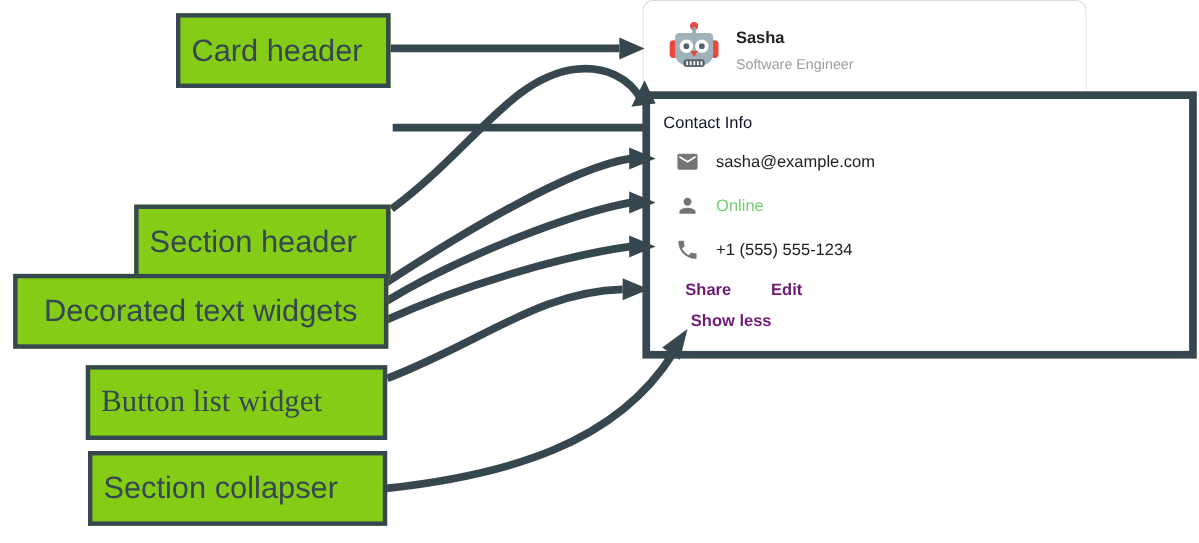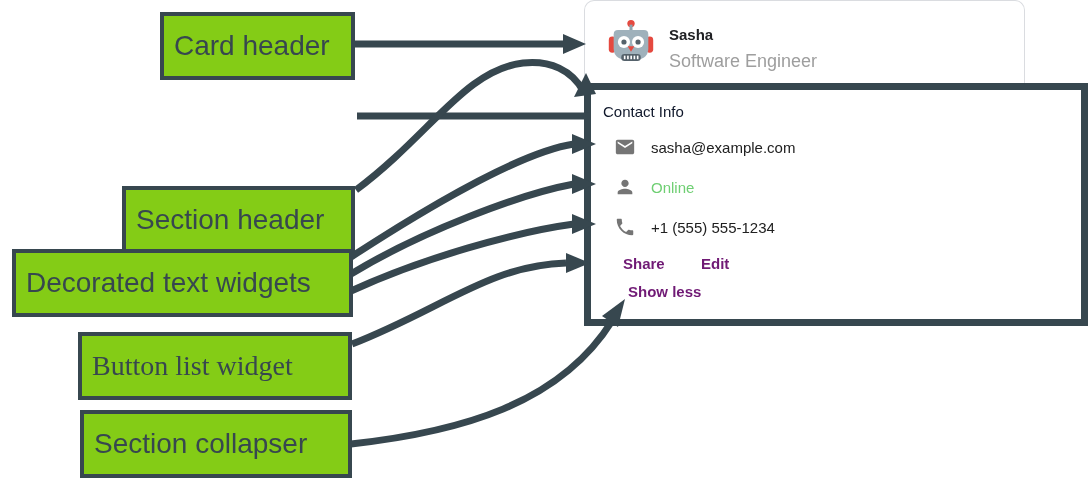--- a/index.html
+++ b/index.html
@@ -12,26 +12,26 @@
     display:flex;align-items:center;padding:0 10px;
     font-size:28px;line-height:1;white-space:nowrap;
   }
 
   
   svg.arrows{position:absolute;left:0;top:0;pointer-events:none;}
 
   
   .card{position:absolute;left:584px;top:0;width:504px;height:326px;}
   .card-header{
-    position:absolute;left:0;top:0;width:441px;height:84px;box-sizing:border-box;
+    position:absolute;left:0;top:0;width:404px;height:84px;box-sizing:border-box;
     background:#ffffff;border:1px solid #dadce0;border-bottom:none;border-radius:10px 10px 0 0;
   }
   .avatar{position:absolute;left:20px;top:15px;width:52px;height:52px;}
   .person-name{position:absolute;left:84px;top:25px;font-size:15px;font-weight:600;color:#202124;}
-  .person-role{position:absolute;left:84px;top:50px;font-size:18px;color:#9e9e9e;}
+  .person-role{position:absolute;left:84px;top:50px;font-size:13px;color:#9e9e9e;}
 
   .card-section{
     position:absolute;left:0;top:83px;width:504px;height:243px;box-sizing:border-box;
     background:#ffffff;border:7px solid #37474F;
   }
   .section-title{position:absolute;left:12px;top:13px;font-size:15px;font-weight:400;color:#0f172a;}
   .dt-row{position:absolute;left:23px;display:flex;align-items:center;gap:15px;height:26px;}
   .dt-row .icon{width:22px;height:22px;flex:0 0 auto;}
   .dt-text{font-size:15px;color:#212121;}
   .dt-text.green{color:#6FCF73;}
@@ -120,21 +120,21 @@
       <polygon points="602,316 618,327 625,299"></polygon>
     </g>
   </svg>
 
   <div class="callout" style="left:160px;top:12px;width:195px;">
     <span>Card header</span>
   </div>
   <div class="callout" style="left:122px;top:186px;width:233px;">
     <span>Section header</span>
   </div>
-  <div class="callout" style="left:12px;top:249px;width:341px;">
+  <div class="callout" style="left:12px;top:249px;width:341px;justify-content:center;">
     <span>Decorated text widgets</span>
   </div>
   <div class="callout" style="left:78px;top:332px;width:274px;font-family:Liberation Serif, serif;">
     <span>Button list widget</span>
   </div>
   <div class="callout" style="left:80px;top:410px;width:272px;text-align:center;">
     <span>Section collapser</span>
   </div>
 
 </div>

